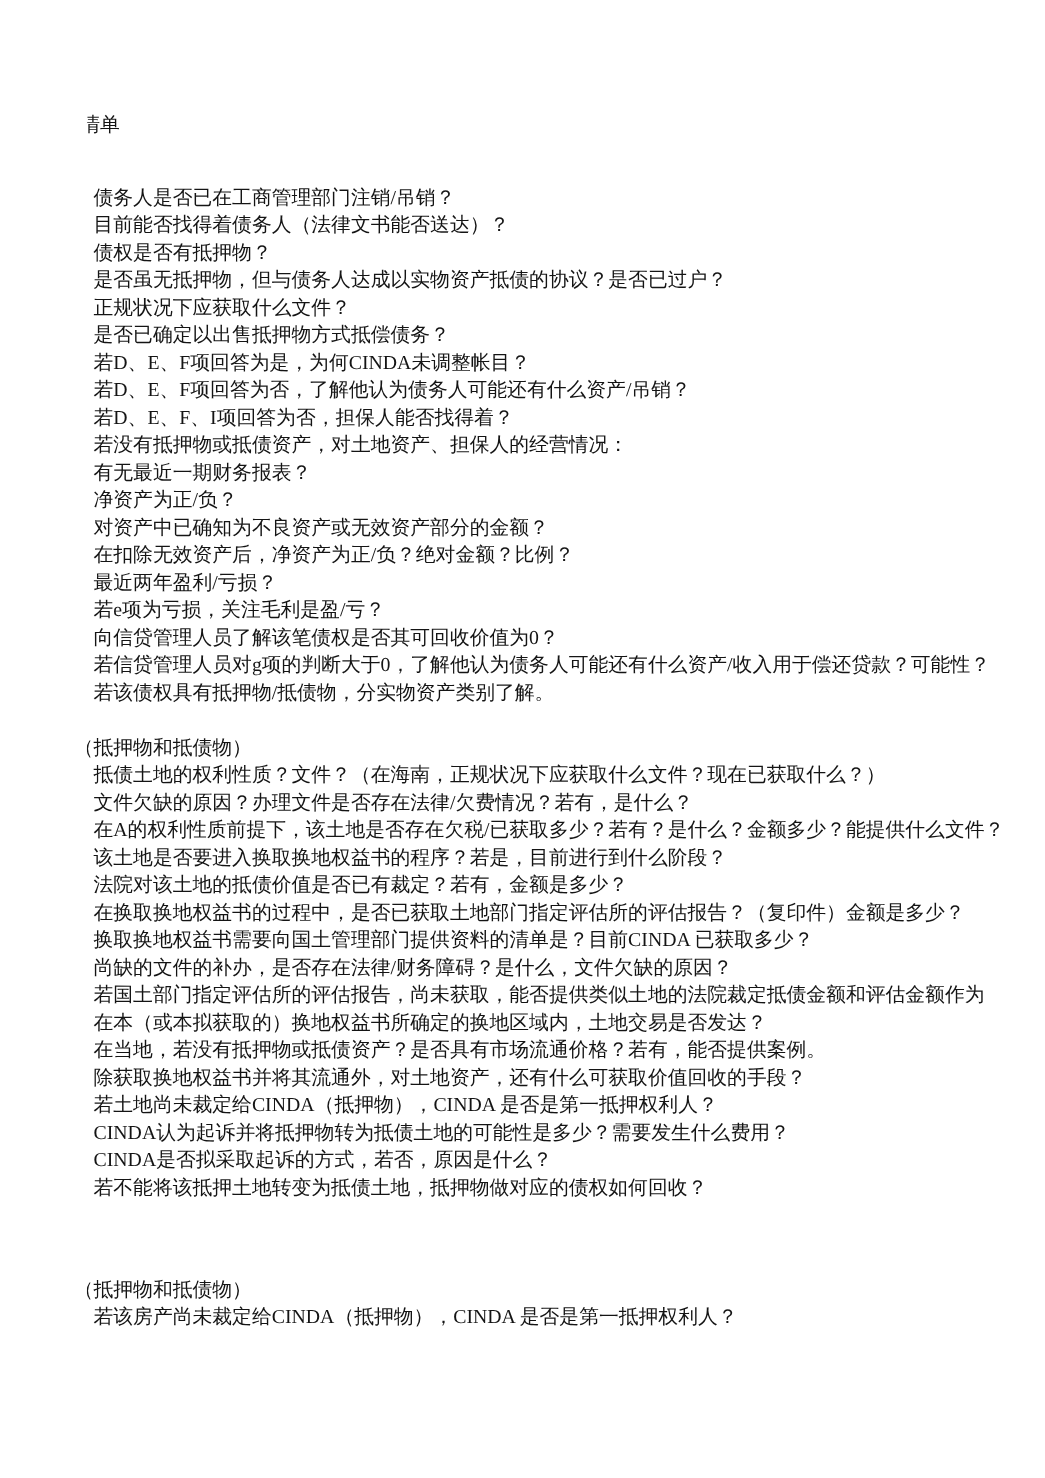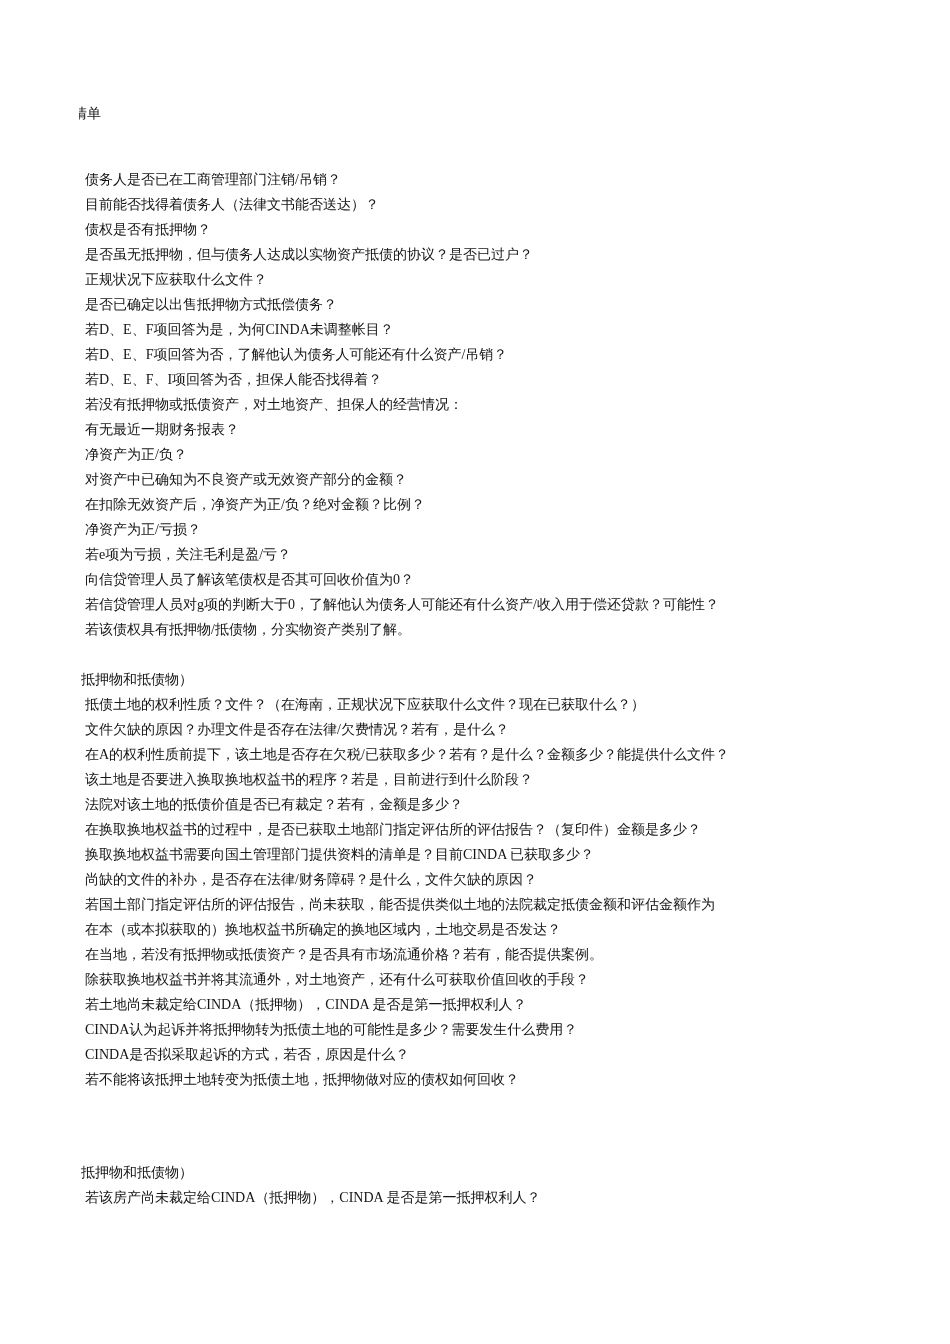--- a/index.html
+++ b/index.html
@@ -3,21 +3,21 @@
 <meta charset="utf-8">
 <style>
   html, body { margin: 0; padding: 0; background: #ffffff; }
   .page {
     position: relative;
     width: 950px;
     height: 1344px;
     background: #ffffff;
     overflow: hidden;
     font-family: "Liberation Serif", "DejaVu Serif", serif;
-    font-size: 14px;
+    font-size: 18px;
     line-height: 25px;
     color: #141414;
     padding-top: 101px;
     box-sizing: border-box;
   }
   .line {
     white-space: nowrap;
     height: 25px;
     margin-left: 85px;
   }
@@ -49,21 +49,21 @@
         <div class="line body">正规状况下应获取什么文件？</div>
         <div class="line body">是否已确定以出售抵押物方式抵偿债务？</div>
         <div class="line body">若D、E、F项回答为是，为何CINDA未调整帐目？</div>
         <div class="line body">若D、E、F项回答为否，了解他认为债务人可能还有什么资产/吊销？</div>
         <div class="line body">若D、E、F、I项回答为否，担保人能否找得着？</div>
         <div class="line body">若没有抵押物或抵债资产，对土地资产、担保人的经营情况：</div>
         <div class="line body">有无最近一期财务报表？</div>
         <div class="line body">净资产为正/负？</div>
         <div class="line body">对资产中已确知为不良资产或无效资产部分的金额？</div>
         <div class="line body">在扣除无效资产后，净资产为正/负？绝对金额？比例？</div>
-        <div class="line body">净资产为正/亏损？</div>
+        <div class="line body">最近两年盈利/亏损？</div>
         <div class="line body">若e项为亏损，关注毛利是盈/亏？</div>
         <div class="line body">向信贷管理人员了解该笔债权是否其可回收价值为0？</div>
         <div class="line body">若信贷管理人员对g项的判断大于0，了解他认为债务人可能还有什么资产/收入用于偿还贷款？可能性？</div>
         <div class="line body">若该债权具有抵押物/抵债物，分实物资产类别了解。</div>
       </div>
       <div class="section section-1">
         <div class="line clipped header-row"><span class="cl">（抵押物和抵债物）</span></div>
         <div class="line body">抵债土地的权利性质？文件？（在海南，正规状况下应获取什么文件？现在已获取什么？）</div>
         <div class="line body">文件欠缺的原因？办理文件是否存在法律/欠费情况？若有，是什么？</div>
         <div class="line body">在A的权利性质前提下，该土地是否存在欠税/已获取多少？若有？是什么？金额多少？能提供什么文件？</div>

